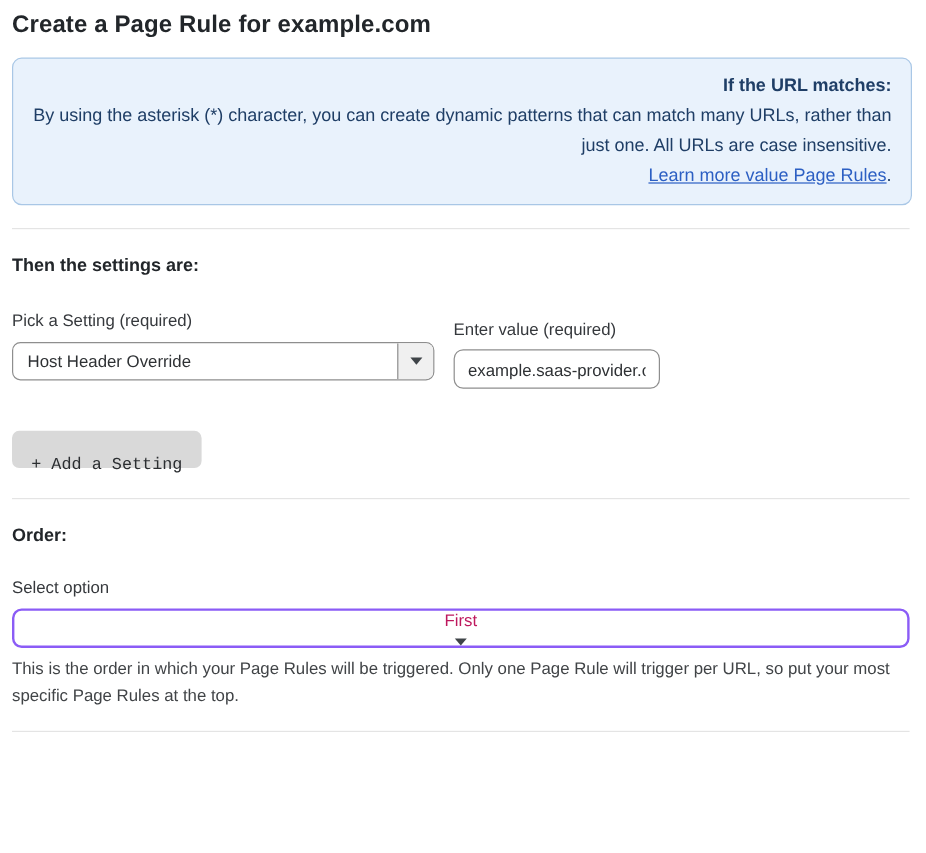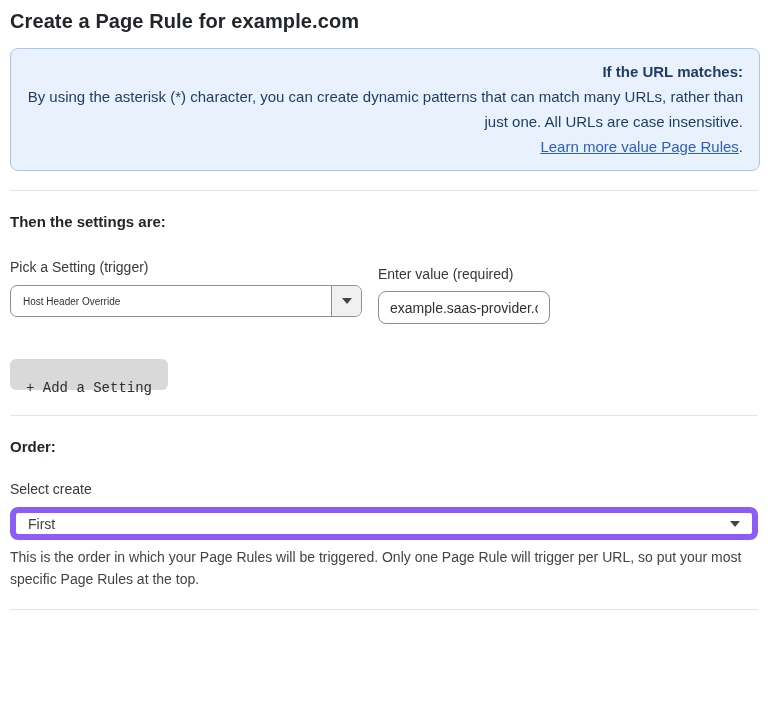--- a/index.html
+++ b/index.html
@@ -97,21 +97,21 @@
     border-radius: 7px;
     background: #ffffff;
     overflow: hidden;
     cursor: pointer;
   }
   .dropdown-value {
     flex: 1;
     display: flex;
     align-items: center;
     padding: 0 12px;
-    font-size: 10px;
+    font-size: 14px;
     color: #2e3134;
   }
   .dropdown-arrow-section {
     width: 30px;
     background: #f0f0f0;
     border-left: 1px solid #8e8e8e;
     display: flex;
     align-items: center;
     justify-content: center;
   }
@@ -136,29 +136,30 @@
   }
   .btn-gray { background: #d9d9d9; color: #2b2e31; }
   .add-setting-btn { margin-top: 35px; }
 
   
   .order-label { margin-top: 23px; }
   .order-select {
     margin-top: 9px;
     width: 748px;
     height: 33px;
-    border: 6px solid #8b5cf6;
+    border: 2px solid #8b5cf6;
     border-radius: 8px;
     background: #ffffff;
     display: flex;
     align-items: center;
     padding: 0 12px;
     font-size: 14px;
-    color: #404040;
-    cursor: pointer;
+    color: #be185d;
+    cursor: pointer;
+    flex-direction: column;
   }
   .order-select .select-value { flex: 1; }
   .order-helper {
     margin-top: 6px;
     font-size: 14px;
     line-height: 22px;
     color: #414447;
     width: 740px;
   }
   .mt-section { margin-top: 21px; }
@@ -178,41 +179,41 @@
     </div>
   </div>
 
 
   <hr class="divider">
 
   <h2 class="section-heading mt-section">Then the settings are:</h2>
 
   <div class="settings-row">
     <div class="setting-col">
-      <label class="field-label">Pick a Setting (trigger)</label>
+      <label class="field-label">Pick a Setting (required)</label>
       <div class="dropdown">
         <div class="dropdown-value">Host Header Override</div>
         <div class="dropdown-arrow-section">
           <span class="caret-down"></span>
         </div>
       </div>
     </div>
     <div class="value-col">
       <label class="field-label">Enter value (required)</label>
       <input class="text-input" type="text" value="example.saas-provider.com" style="">
     </div>
   </div>
 
   <button class="btn btn-gray add-setting-btn">+ Add a Setting</button>
 
   <hr class="divider">
 
   <h2 class="section-heading mt-section">Order:</h2>
 
-  <label class="field-label order-label">Select create</label>
+  <label class="field-label order-label">Select option</label>
 
   <div class="order-select">
     <span class="select-value">First</span>
     <span class="caret-down"></span>
   </div>
 
   <p class="order-helper">This is the order in which your Page Rules will be triggered. Only one Page Rule will trigger per URL, so put your most specific Page Rules at the top.</p>
 
   <hr class="divider">
 

